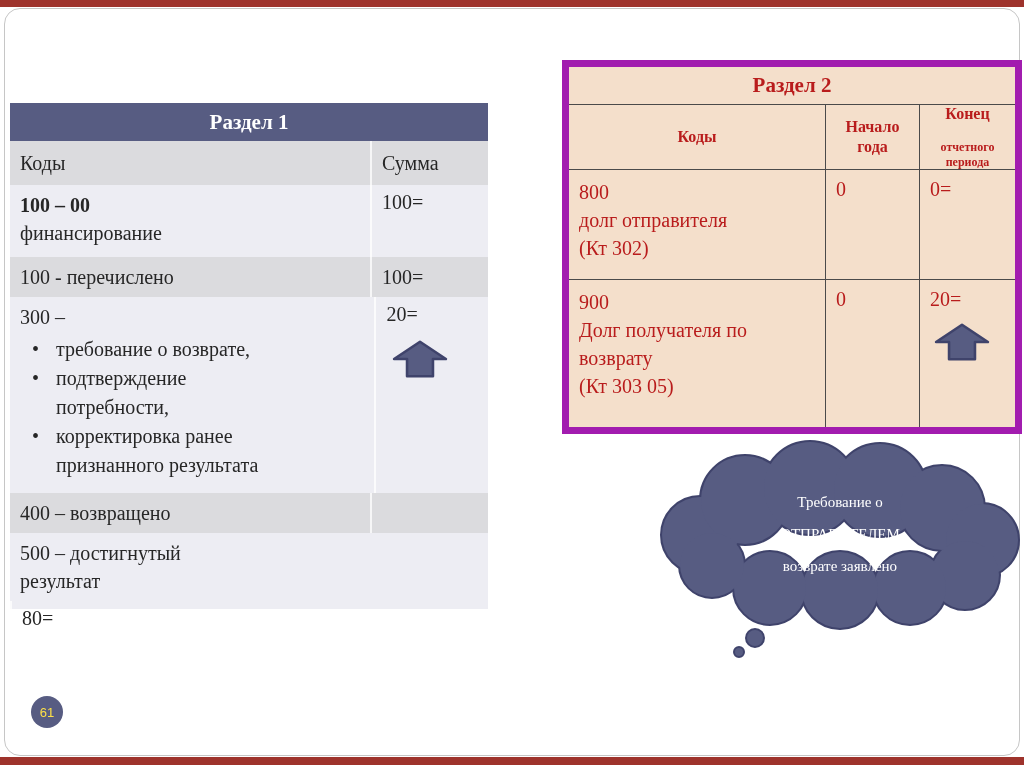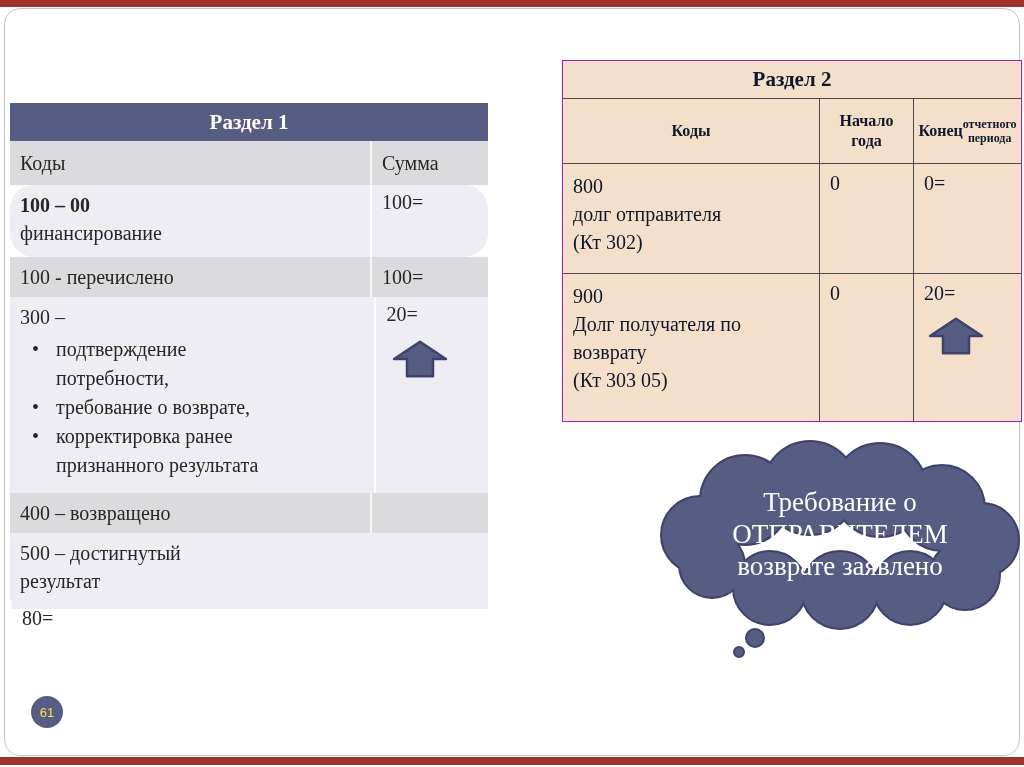--- a/index.html
+++ b/index.html
@@ -33,64 +33,64 @@
   }
   .t1 .row { display: flex; }
   .t1 .row.gray { background: #DBDBDE; }
   .t1 .row.light { background: #EDEDF3; }
   .t1 .c1 { width: 360px; padding: 6px 10px; }
   .t1 .c2 { width: 118px; padding: 6px 10px; border-left: 2px solid rgba(255,255,255,.75); }
   .t1 .vc { align-items: stretch; }
   .t1 .vc .c1, .t1 .vc .c2 { display: flex; align-items: center; padding-top: 0; padding-bottom: 0; }
   .t1 .h44 { height: 44px; }
   .t1 .h40 { height: 40px; }
-  .t1 .h72 { height: 72px; border-radius: 24px; }
+  .t1 .h72 { height: 72px; }
   .t1 .h76 { height: 76px; flex-direction: column; }
   .t1 .h196 { height: 196px; gap: 20px; }
   .t1 .b { font-weight: bold; }
   .t1 .line { line-height: 1.4; }
   .pre { white-space: pre-line; line-height: 1.4; }
   .t1 ul { list-style: none; margin: 4px 0 0 0; }
   .t1 li { position: relative; padding-left: 36px; line-height: 1.45; white-space: pre-line; }
   .t1 li::before { content: "•"; position: absolute; left: 12px; }
 
   .arrow-up { display: block; }
   .t1 .arrow-up { margin: 14px 0 0 6px; }
 
   
   .t2 {
     position: absolute; left: 562px; top: 60px; width: 460px;
-    background: #F4DFCB; border: 1px solid #a21caf; font-size: 20px; color: #0f172a;
+    background: #F4DFCB; border: 7px solid #a21caf; font-size: 20px; color: #b91c1c;
   }
   .t2 .hdr {
     height: 38px; display: flex; align-items: center; justify-content: center;
     font-weight: bold; font-size: 21px; border-bottom: 1px solid #4a4a4a;
   }
   .t2 .row { display: flex; }
   .t2 .row + .row { border-top: 1px solid #4a4a4a; }
   .t2 .cc1 { width: 256px; }
   .t2 .cc2 { width: 94px; border-left: 1px solid #4a4a4a; }
   .t2 .cc3 { flex: 1; border-left: 1px solid #4a4a4a; }
   .t2 .subhdr { height: 64px; font-weight: bold; text-align: center; }
   .t2 .subhdr .cc1, .t2 .subhdr .cc2 {
     display: flex; align-items: center; justify-content: center; font-size: 16px; white-space: pre-line; line-height: 1.25;
   }
-  .t2 .subhdr .cc3 { display: flex; flex-direction: row; align-items: center; justify-content: center; font-size: 16px; }
+  .t2 .subhdr .cc3 { display: flex; flex-direction: column; align-items: center; justify-content: space-between; font-size: 16px; }
   .t2 .subhdr .sub2 { font-size: 12px; white-space: pre-line; line-height: 1.2; }
   .t2 .r800 { height: 110px; justify-content: center; }
   .t2 .r900 { height: 148px; }
   .t2 .body-cell { padding: 8px 10px; }
   .t2 .arrow-up { margin: 12px 0 0 4px; }
 
   
   .callout { position: absolute; left: 640px; top: 440px; width: 390px; height: 222px; }
   .callout svg { position: absolute; left: 0; top: 0; }
   .callout-text {
     position: absolute; left: 30px; top: 46px; width: 340px;
-    text-align: center; color: #ffffff; font-size: 27px; line-height: 32px;
+    text-align: center; color: #ffffff; font-size: 15px; line-height: 32px;
   }
 
   
   .page-num {
     position: absolute; left: 31px; top: 696px; width: 32px; height: 32px;
     background: #575C82; border-radius: 50%; color: #fde047; font-size: 13px;
     display: flex; align-items: center; justify-content: center;
     font-family: "Liberation Sans", sans-serif;
   }
 </style>
@@ -122,23 +122,23 @@
 
     <div class="row gray h40 vc">
       <div class="c1">100 -  перечислено</div>
       <div class="c2">100=</div>
     </div>
 
     <div class="row light h196">
       <div class="c1">
         <div class="line">300 –</div>
         <ul>
+          <li>требование о возврате,</li>
           <li>подтверждение
 потребности,</li>
-          <li>требование о возврате,</li>
           <li>корректировка ранее
 признанного результата</li>
         </ul>
       </div>
       <div class="c2">
         <div>20=</div>
         <svg class="arrow-up" width="56" height="38" viewBox="0 0 64 44">
           <path d="M32 2 L62 22 L47 22 L47 42 L17 42 L17 22 L2 22 Z" fill="#575C82" stroke="#3F436B" stroke-width="3" stroke-linejoin="round"></path>
         </svg>
       </div>

